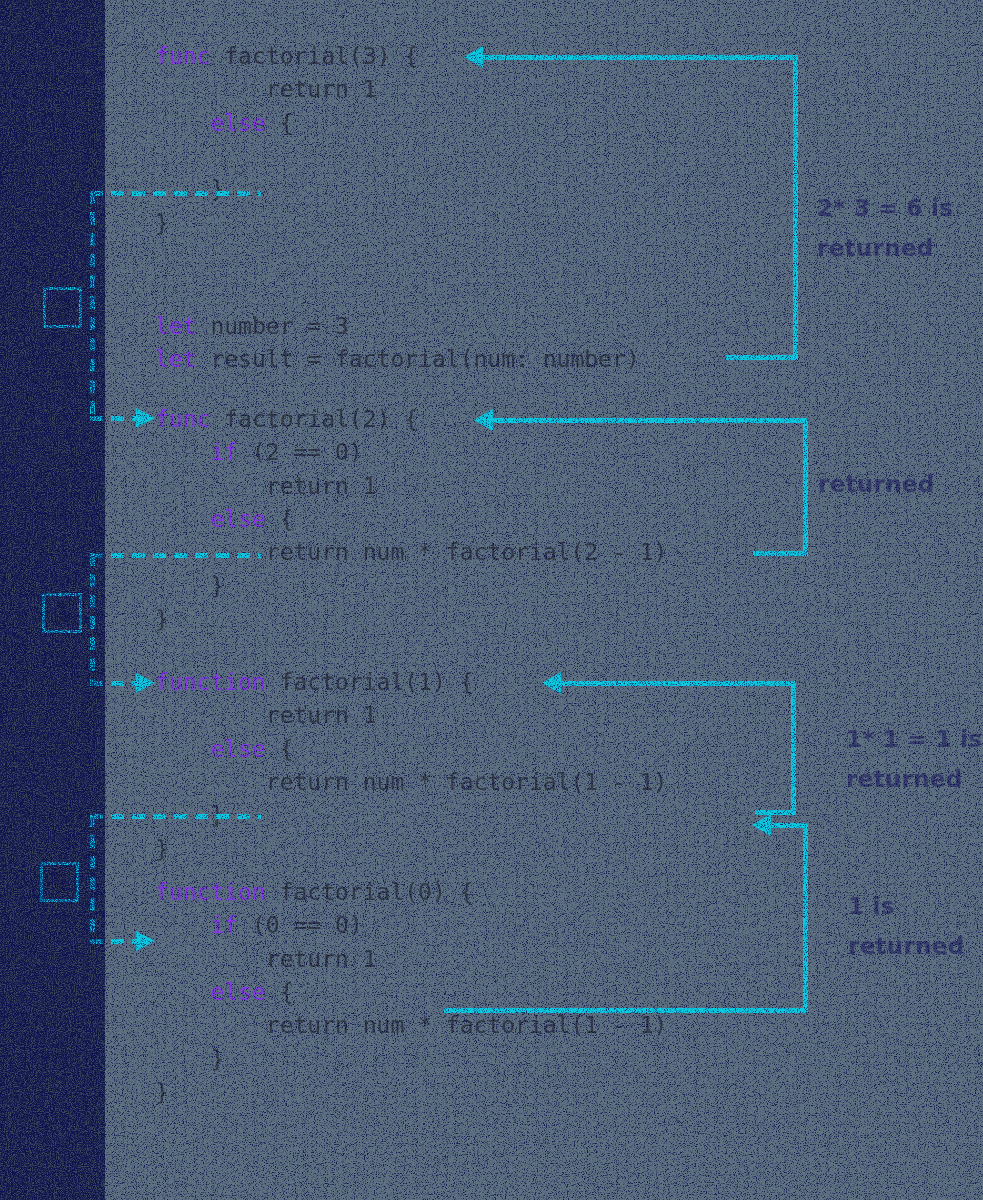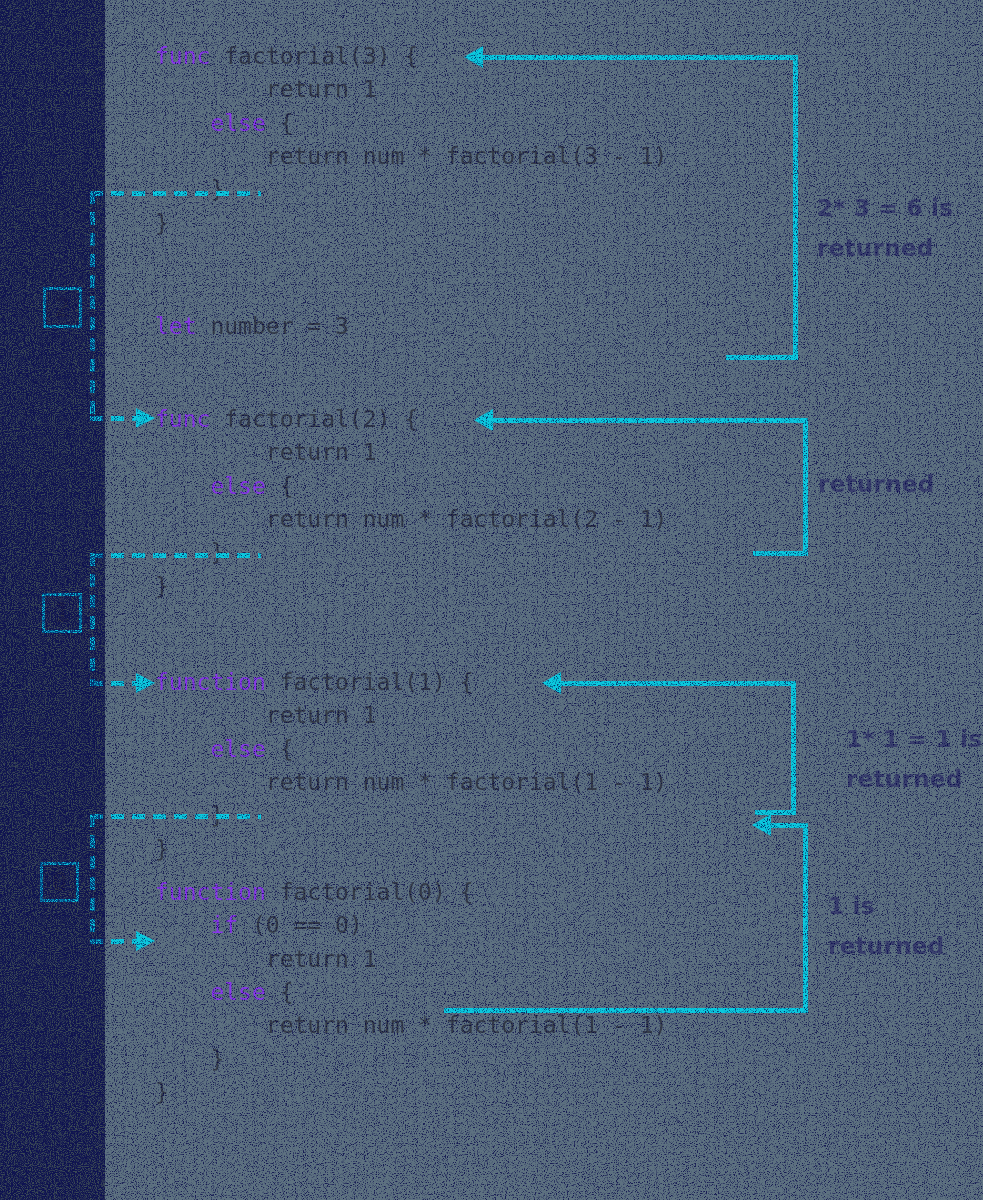--- a/index.html
+++ b/index.html
@@ -65,29 +65,31 @@
 </head>
 <body>
 
 <div id="stage">
   <div class="left-band" style="width: 105px;"></div>
   <div id="code-layer">
       <div class="code-block" style="left: 155px; top: 40px;">
         <div class="code-line"><span class="kw">func</span><span> factorial(3) {</span></div>
         <div class="code-line"><span>        </span><span>return 1</span></div>
         <div class="code-line"><span>    </span><span class="kw">else</span><span> {</span></div>
-        <div class="code-line"><span>        </span><span>return num * factorial(3 - 1)</span></div>
+        <div class="code-line"><span>        </span></div>
         <div class="code-line"><span>    </span><span>}</span></div>
         <div class="code-line"><span>}</span></div>
       </div>
       <div class="code-block" style="left: 155px; top: 310px;">
         <div class="code-line"><span class="kw">let</span><span> number = 3</span></div>
+        <div class="code-line"><span class="kw">let</span><span> result = factorial(num: number)</span></div>
       </div>
       <div class="code-block" style="left: 155px; top: 403px;">
         <div class="code-line"><span class="kw">func</span><span> factorial(2) {</span></div>
+        <div class="code-line"><span>    </span><span class="kw">if</span><span> (2 == 0)</span></div>
         <div class="code-line"><span>        </span><span>return 1</span></div>
         <div class="code-line"><span>    </span><span class="kw">else</span><span> {</span></div>
         <div class="code-line"><span>        </span><span>return num * factorial(2 - 1)</span></div>
         <div class="code-line"><span>    </span><span>}</span></div>
         <div class="code-line"><span>}</span></div>
       </div>
       <div class="code-block" style="left: 155px; top: 666px;">
         <div class="code-line"><span class="kw">function</span><span> factorial(1) {</span></div>
         <div class="code-line"><span>        </span><span>return 1</span></div>
         <div class="code-line"><span>    </span><span class="kw">else</span><span> {</span></div>
@@ -145,21 +147,21 @@
         <div>2* 3 = 6 is</div>
         <div>returned</div>
       </div>
       <div class="annotation" style="left: 818px; top: 464px;">
         <div>returned</div>
       </div>
       <div class="annotation" style="left: 846px; top: 719px;">
         <div>1* 1 = 1 is</div>
         <div>returned</div>
       </div>
-      <div class="annotation" style="left: 828px; top: 886px;">
+      <div class="annotation" style="left: 848px; top: 886px;">
         <div>1 is</div>
         <div>returned</div>
       </div>
     </div>
   <svg class="noise" width="983" height="1200" xmlns="http://www.w3.org/2000/svg">
     <defs>
       <filter id="speckle" x="0" y="0" width="100%" height="100%">
         <feTurbulence type="fractalNoise" baseFrequency="0.9" numOctaves="2" seed="7" stitchTiles="stitch"></feTurbulence>
         <feColorMatrix type="matrix" values="0 0 0 0 0  0 0 0 0 0  0 0 0 0 0.06  3 3 3 0 -4.6"></feColorMatrix>
       </filter>

